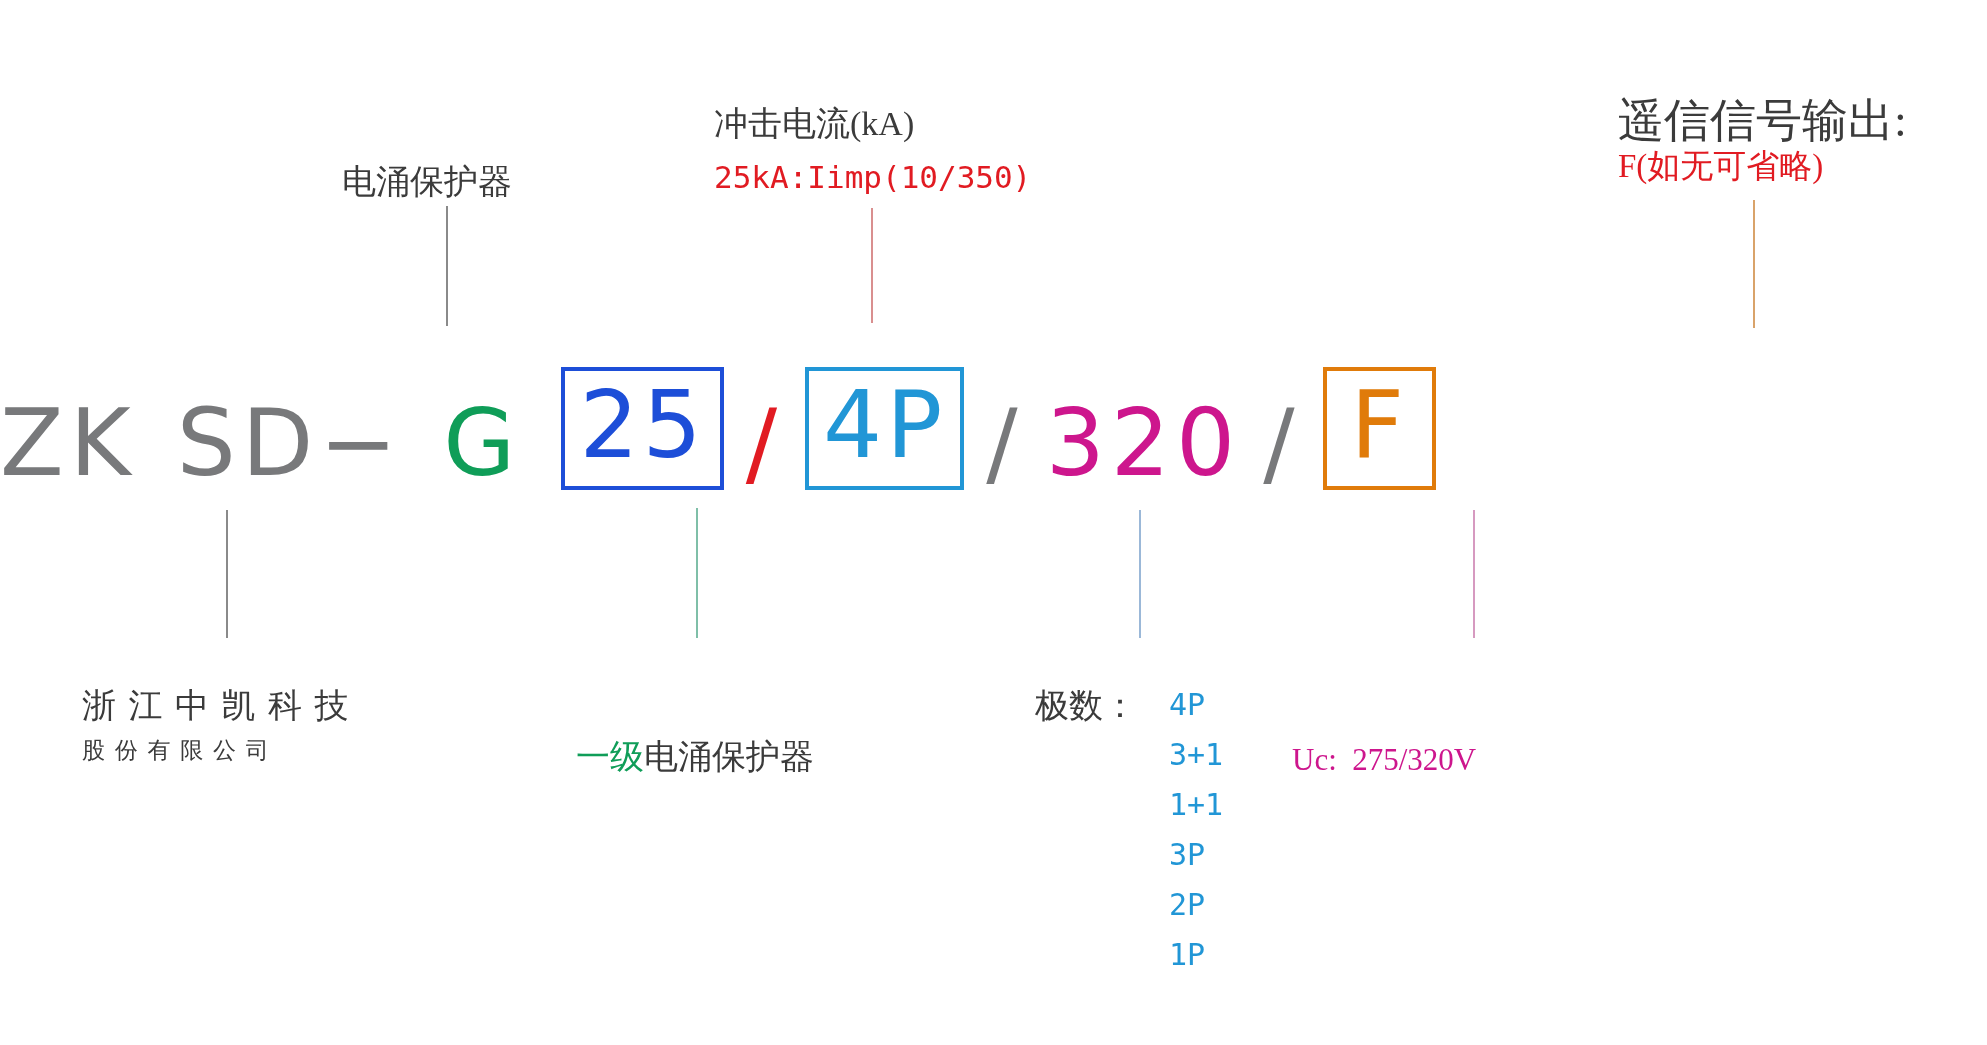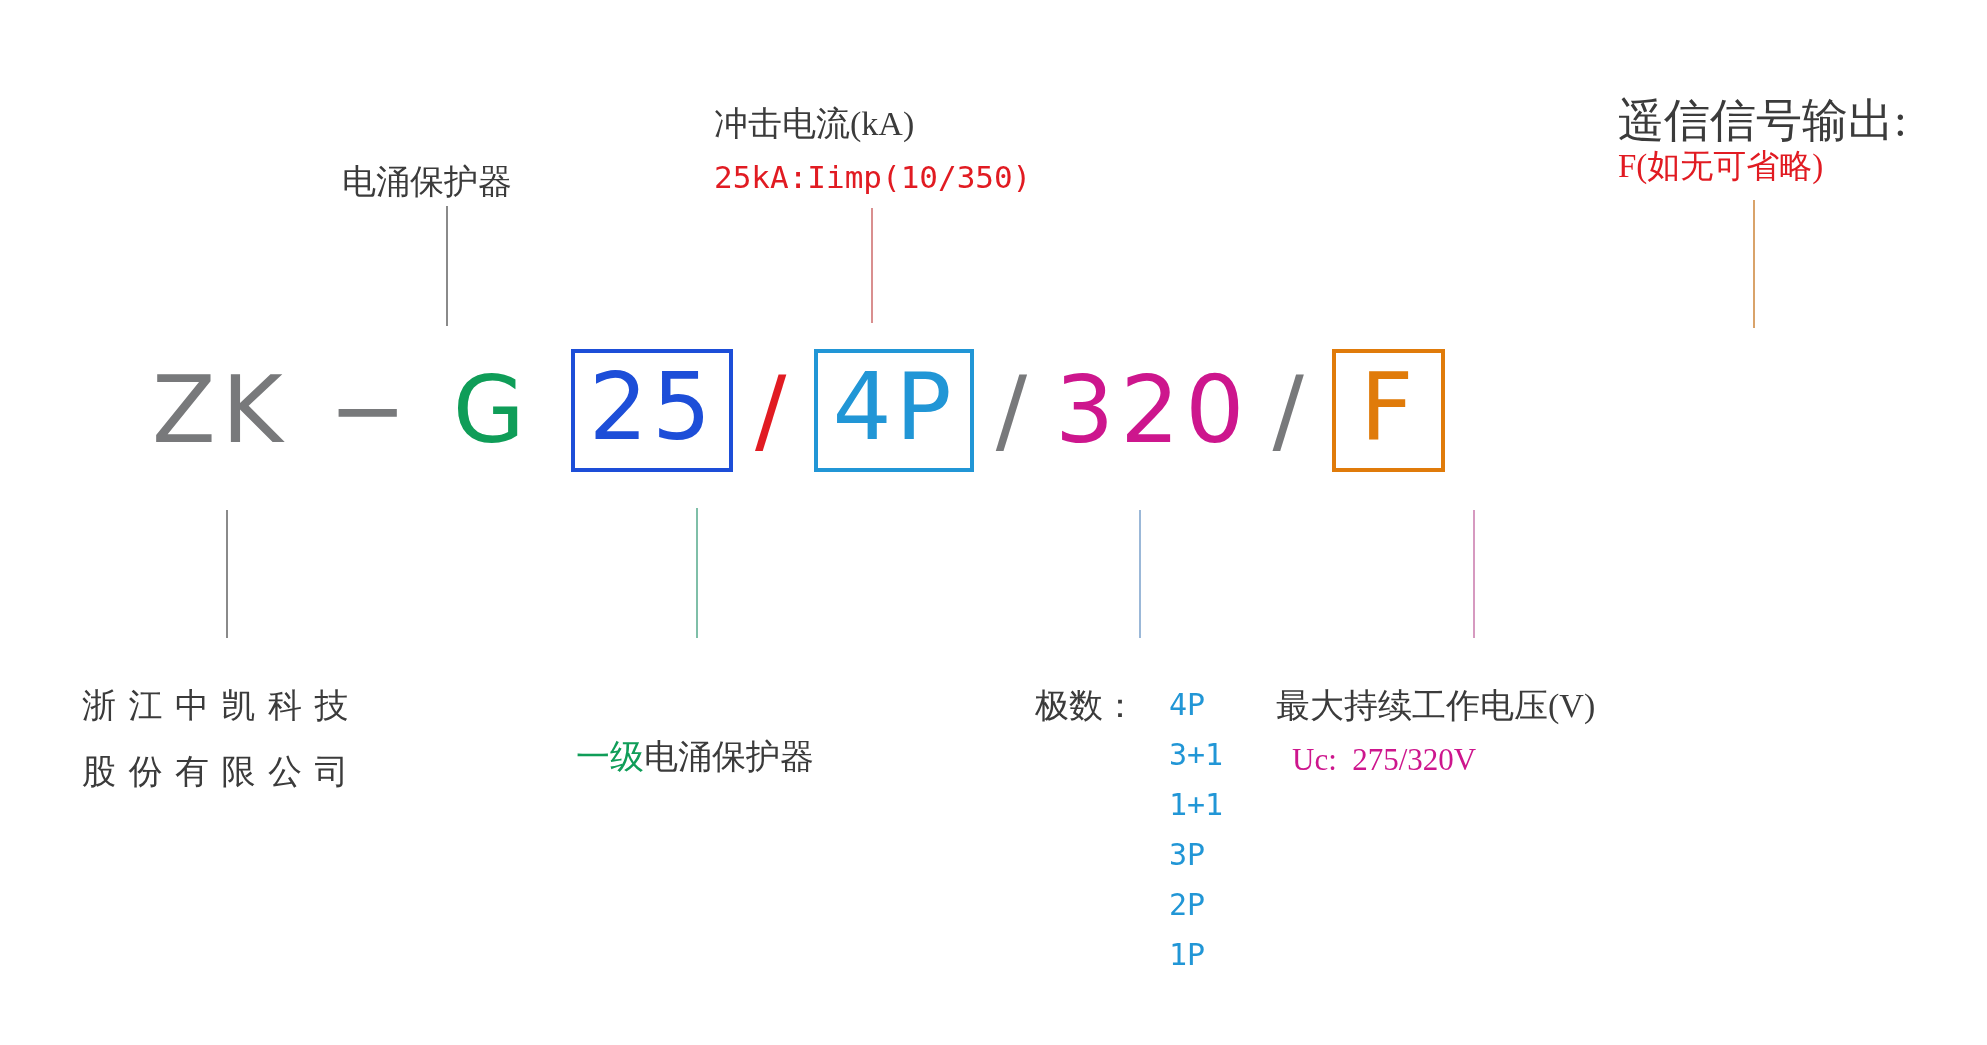--- a/index.html
+++ b/index.html
@@ -36,23 +36,22 @@
   }
 
   
   .code-row {
     position: absolute;
     left: 0;
     top: 330px;
     width: 1599px;
     height: 160px;
     display: flex;
-    align-items: center;
+    align-items: flex-end;
     justify-content: flex-start;
-    padding-left: 152px;
     box-sizing: border-box;
   }
   .tok {
     font-family: "DejaVu Sans", sans-serif;
     font-size: 93px;
     font-weight: 400;
     letter-spacing: 6px;
     line-height: 1;
     display: inline-block;
   }
@@ -97,20 +96,21 @@
   <div class="anno" style="left:1618px; top:88px; font-size:46px; color:#3b3b3b;">遥信信号输出:</div>
   <div class="anno" style="left:1618px; top:143px; font-size:33px; color:#e11b22;">F(如无可省略)</div>
 
   <div class="vline" style="left:446px; top:206px; height:120px; background:#8a8a8a;"></div>
   <div class="vline" style="left:871px; top:208px; height:115px; background:#d98f8f;"></div>
   <div class="vline" style="left:1753px; top:200px; height:128px; background:#d9a36a;"></div>
 
   <div class="code-row">
     <span class="tok" style="color:#78797b;">ZK</span>
     <span class="gap-md"></span>
+    <span class="tok" style="color:#78797b;">SD</span>
     <span class="tok" style="color:#78797b;">−</span>
     <span class="gap-md"></span>
     <span class="tok" style="color:#0f9d58;">G</span>
     <span class="gap-md"></span>
     <span class="tok-boxed" style="color:#1d4ed8;">25</span>
     <span class="gap-sm"></span>
     <span class="tok" style="color:#e11b22;">/</span>
     <span class="gap-sm"></span>
     <span class="tok-boxed" style="color:#2196d6;">4P</span>
     <span class="gap-sm"></span>
@@ -122,32 +122,31 @@
     <span class="gap-sm"></span>
     <span class="tok-boxed" style="color:#e07b0a; padding-left:24px; padding-right:24px;">F</span>
   </div>
 
   <div class="vline" style="left:226px; top:510px; height:128px; background:#8a8a8a;"></div>
   <div class="vline" style="left:696px; top:508px; height:130px; background:#7fbfa8;"></div>
   <div class="vline" style="left:1139px; top:510px; height:128px; background:#9bb8d8;"></div>
   <div class="vline" style="left:1473px; top:510px; height:128px; background:#d69ac0;"></div>
 
   <div class="bot" style="left:82px; top:680px; font-size:34px; color:#3b3b3b; letter-spacing:2px;">浙 江 中 凯 科 技</div>
-  <div class="bot" style="left:82px; top:734px; font-size:34px; color:#3b3b3b; letter-spacing:2px;margin-top:12px;">股 份 有 限 公 司</div>
+  <div class="bot" style="left:82px; top:734px; font-size:23px; color:#3b3b3b; letter-spacing:2px;">股 份 有 限 公 司</div>
 
   <div class="bot" style="left:542px; top:680px; font-size:34px; color:#3b3b3b;">
     <span style="color:#0f9d58;">一级</span><span>电涌保护器</span>
   </div>
 
   <div class="bot" style="left:1035px; top:680px; font-size:34px; color:#3b3b3b;">极数：</div>
   <div class="poles-list" style="left:1169px; top:680px;">
     <div>4P</div>
     <div>3+1</div>
     <div>1+1</div>
     <div>3P</div>
     <div>2P</div>
     <div>1P</div>
   </div>
 
-  <div class="bot" style="left:1276px; top:680px; font-size:34px; color:#3b3b3b;">最大持续工作电压(V)</div>
   <div class="bot anno-mono" style="left:1292px; top:737px; font-size:31px; color:#cd168d;text-align:center;">Uc:  275/320V</div>
 
 </div>
 
 </body></html>

